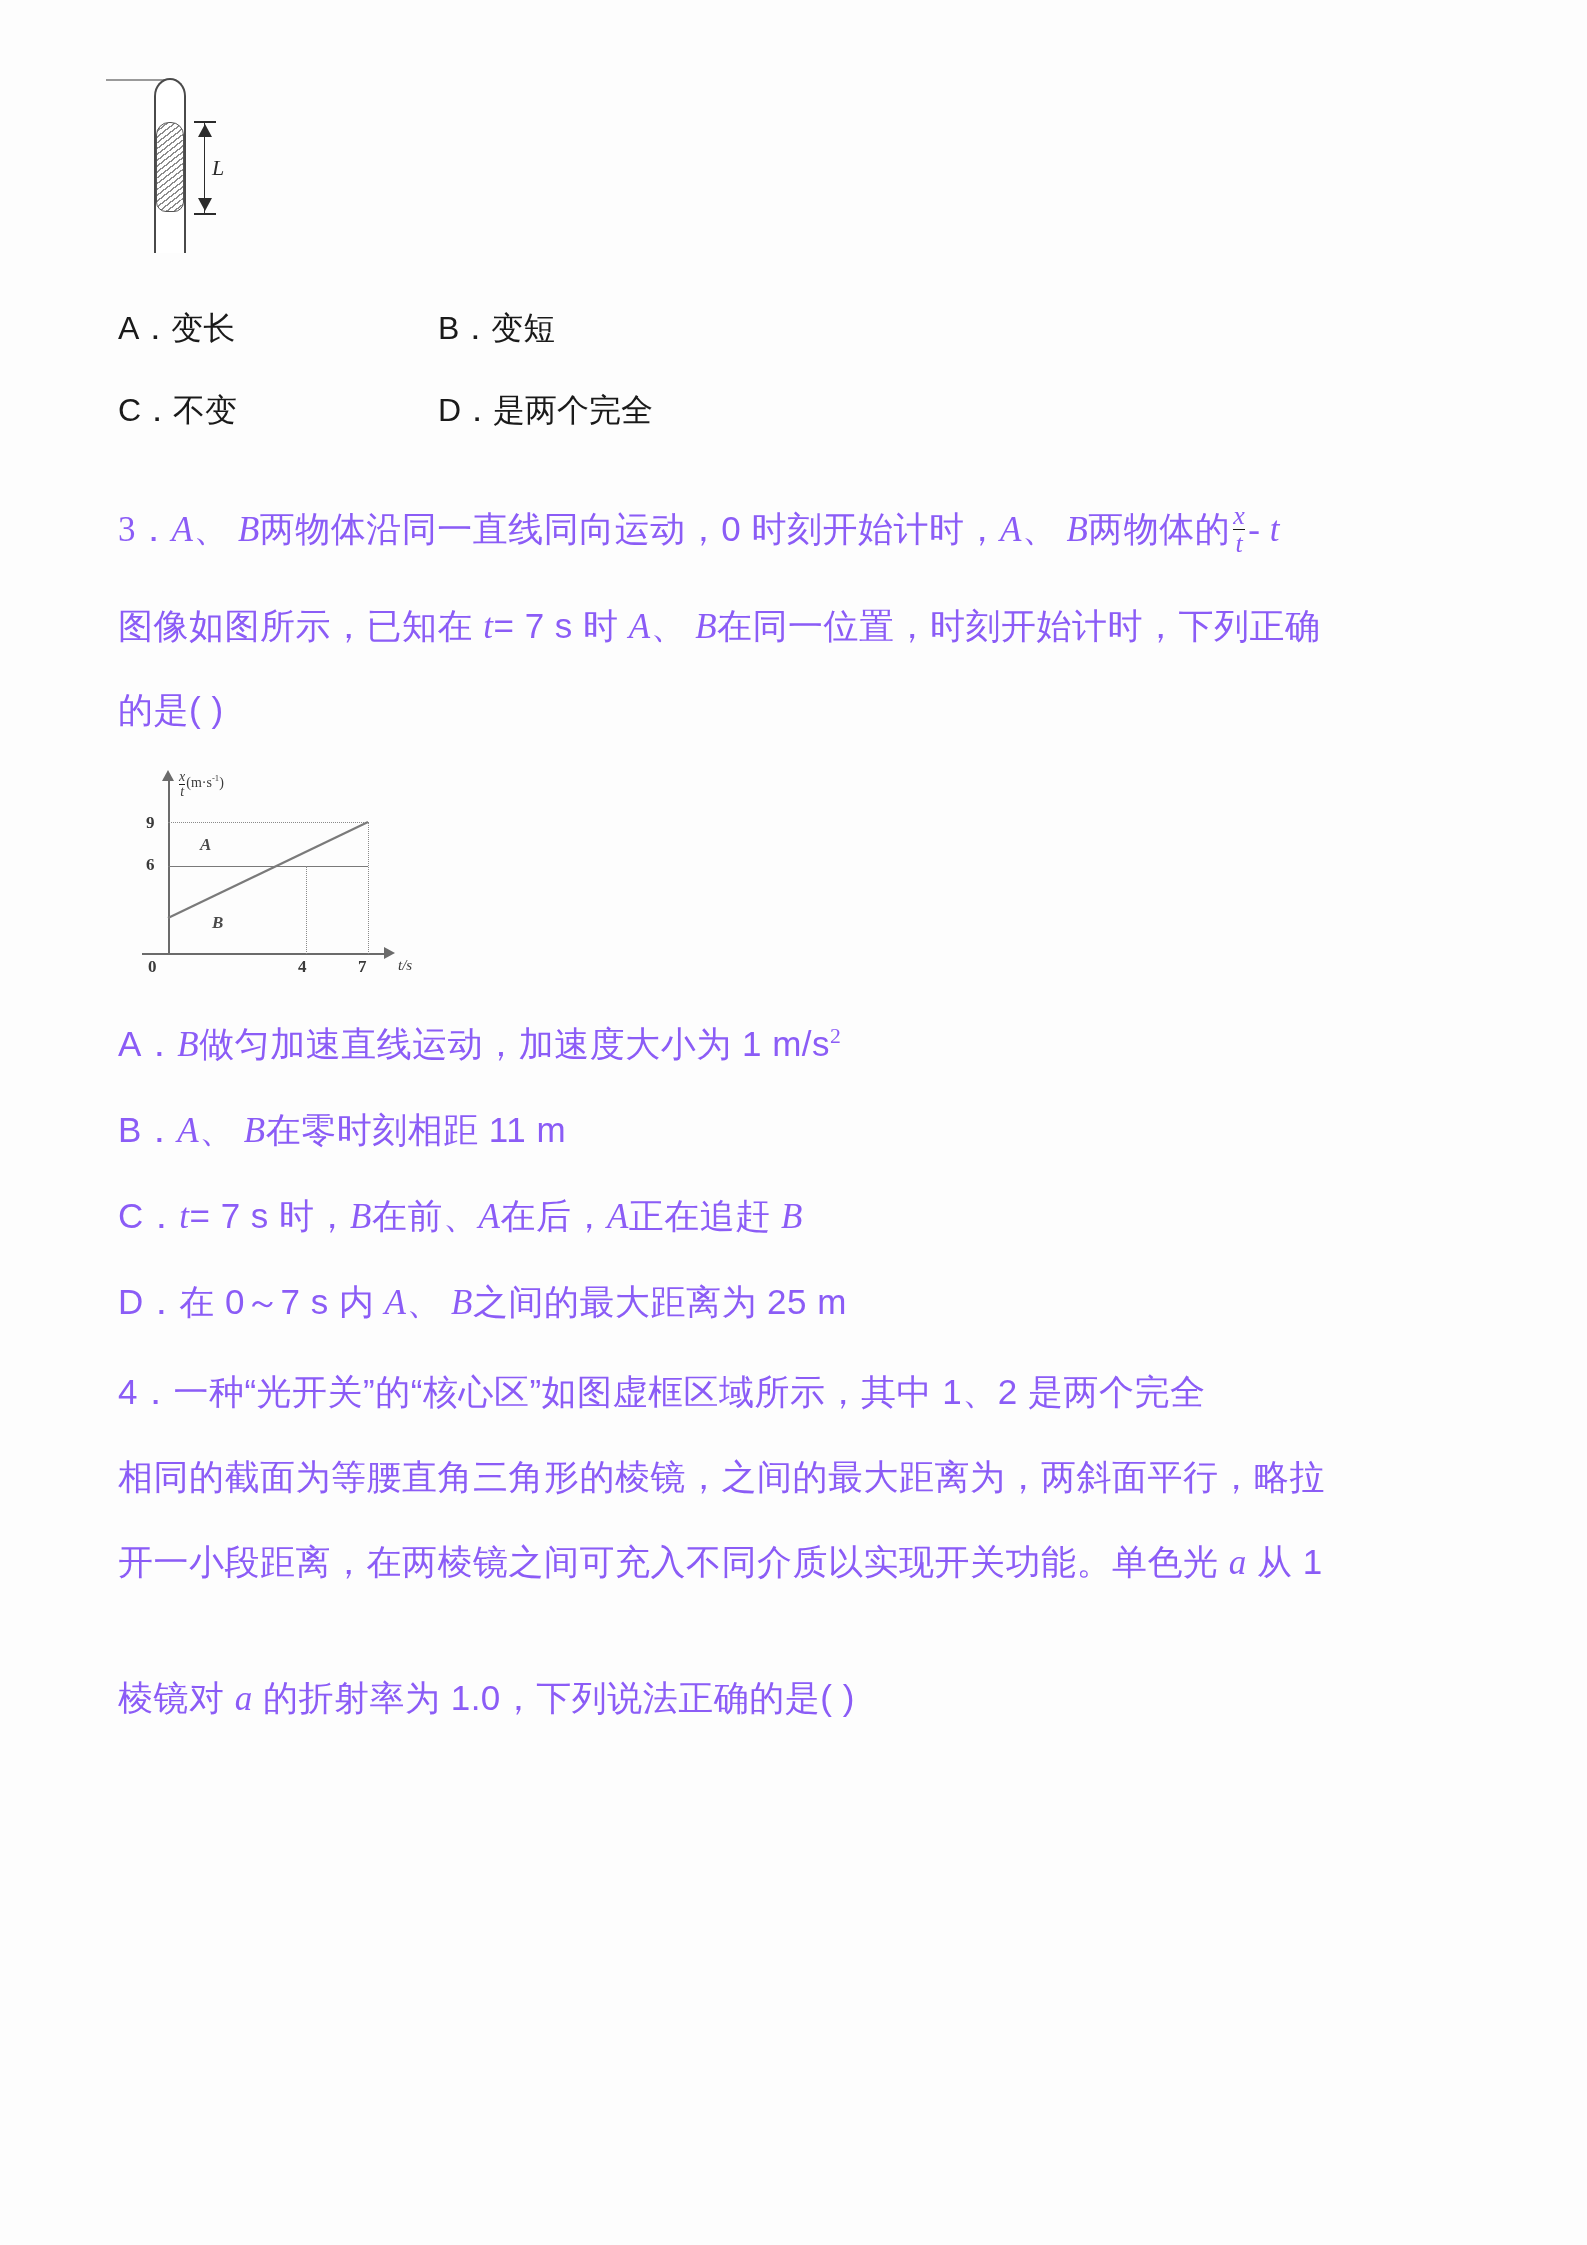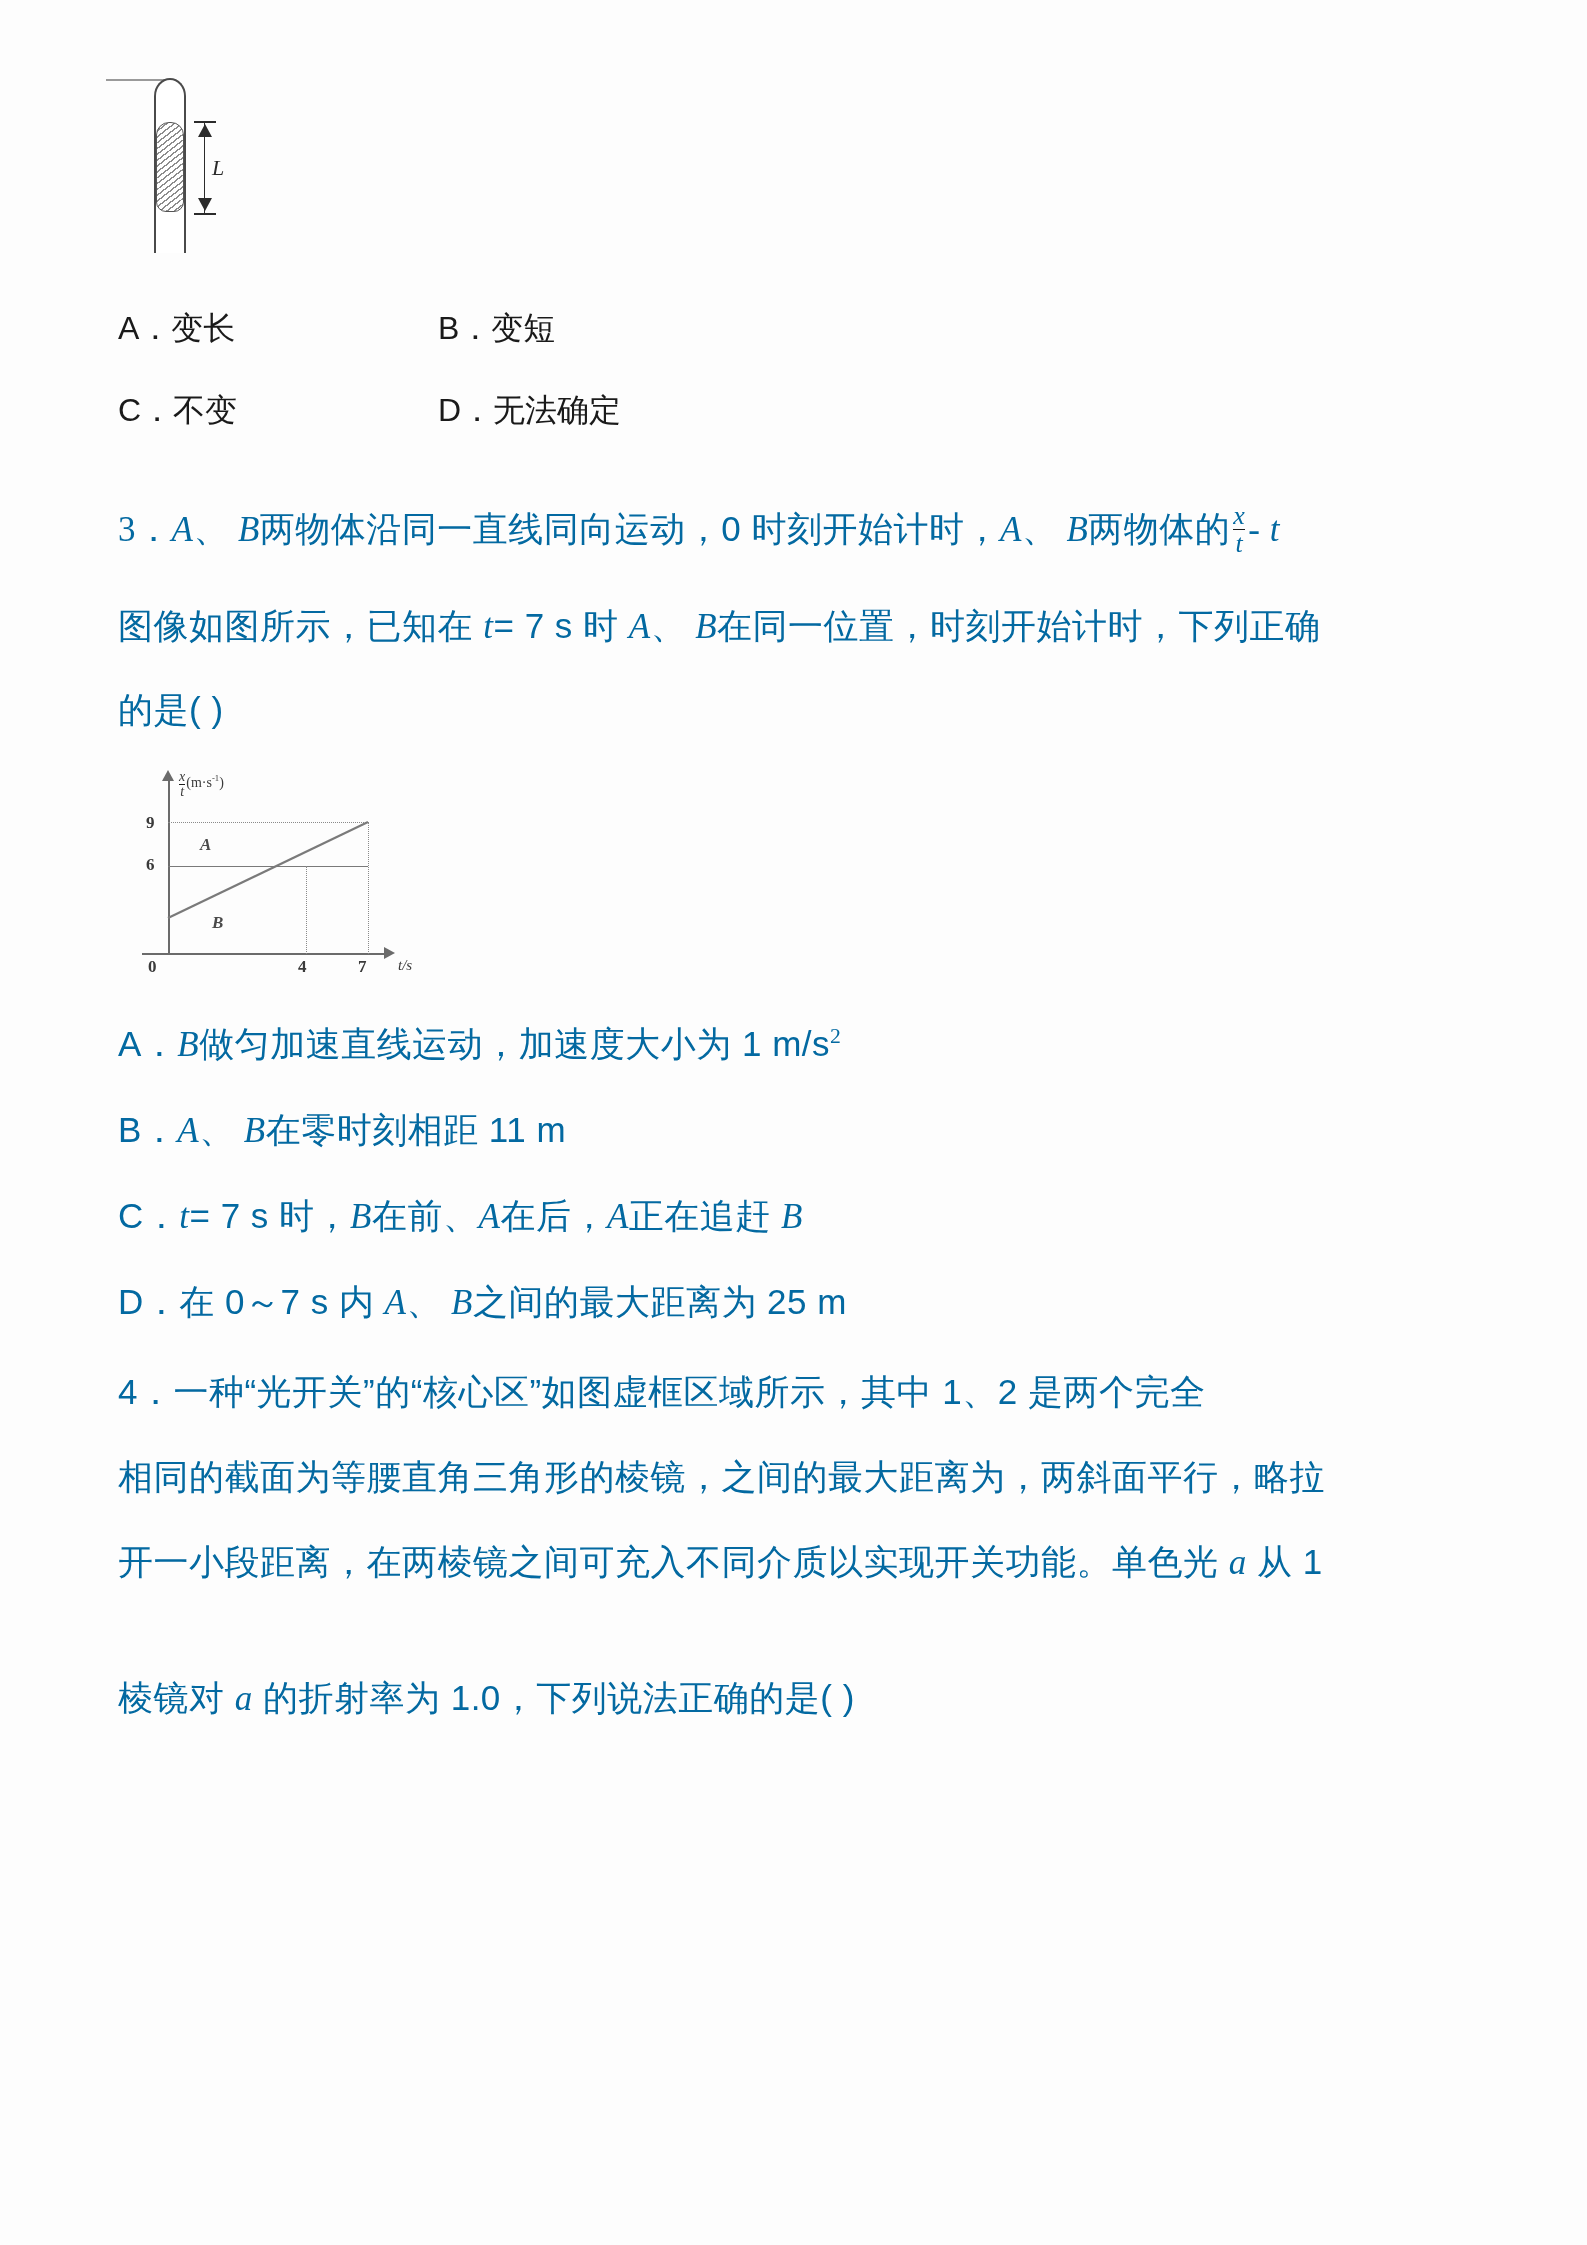--- a/index.html
+++ b/index.html
@@ -25,21 +25,21 @@
     left: 118px;
     top: 60px;
     width: 1340px;
   }
 
   
   .qline {
     font-size: 35px;
     line-height: 1.0;
     letter-spacing: 0.5px;
-    color: #0369a1;
+    color: #8b5cf6;
     white-space: nowrap;
   }
   .it { font-style: italic; font-family: "Liberation Serif", serif; }
   .num { font-family: "Liberation Serif", serif; }
   .sp { display: inline-block; width: 9px; }
 
   
   .opt-row {
     display: flex;
     font-size: 32px;
@@ -276,21 +276,21 @@
     </div>
 
     <div style="height:52px"></div>
     <div class="opt-row">
       <span class="opt-col-a">A．变长</span>
       <span>B．变短</span>
     </div>
     <div style="height:50px"></div>
     <div class="opt-row">
       <span class="opt-col-a">C．不变</span>
-      <span>D．无法确定</span>
+      <span>D．是两个完全</span>
     </div>
 
     <div style="height:78px"></div>
     <div class="qline">
       <span class="num">3．</span><span class="it">A</span><span>、</span><span class="sp"></span><span class="it">B</span><span>两物体沿同一直线同向运动，0 时刻开始计时，</span><span class="it">A</span><span>、</span><span class="sp"></span><span class="it">B</span><span>两物体的</span><span class="frac"><span class="n">x</span><span class="d">t</span></span><span class="it">- t</span>
     </div>
 
     <div style="height:48px"></div>
     <div class="qline">
       <span>图像如图所示，已知在 </span><span class="it">t</span><span>= 7 s 时 </span><span class="it">A</span><span>、</span><span class="sp"></span><span class="it">B</span><span>在同一位置，时刻开始计时，下列正确</span>

